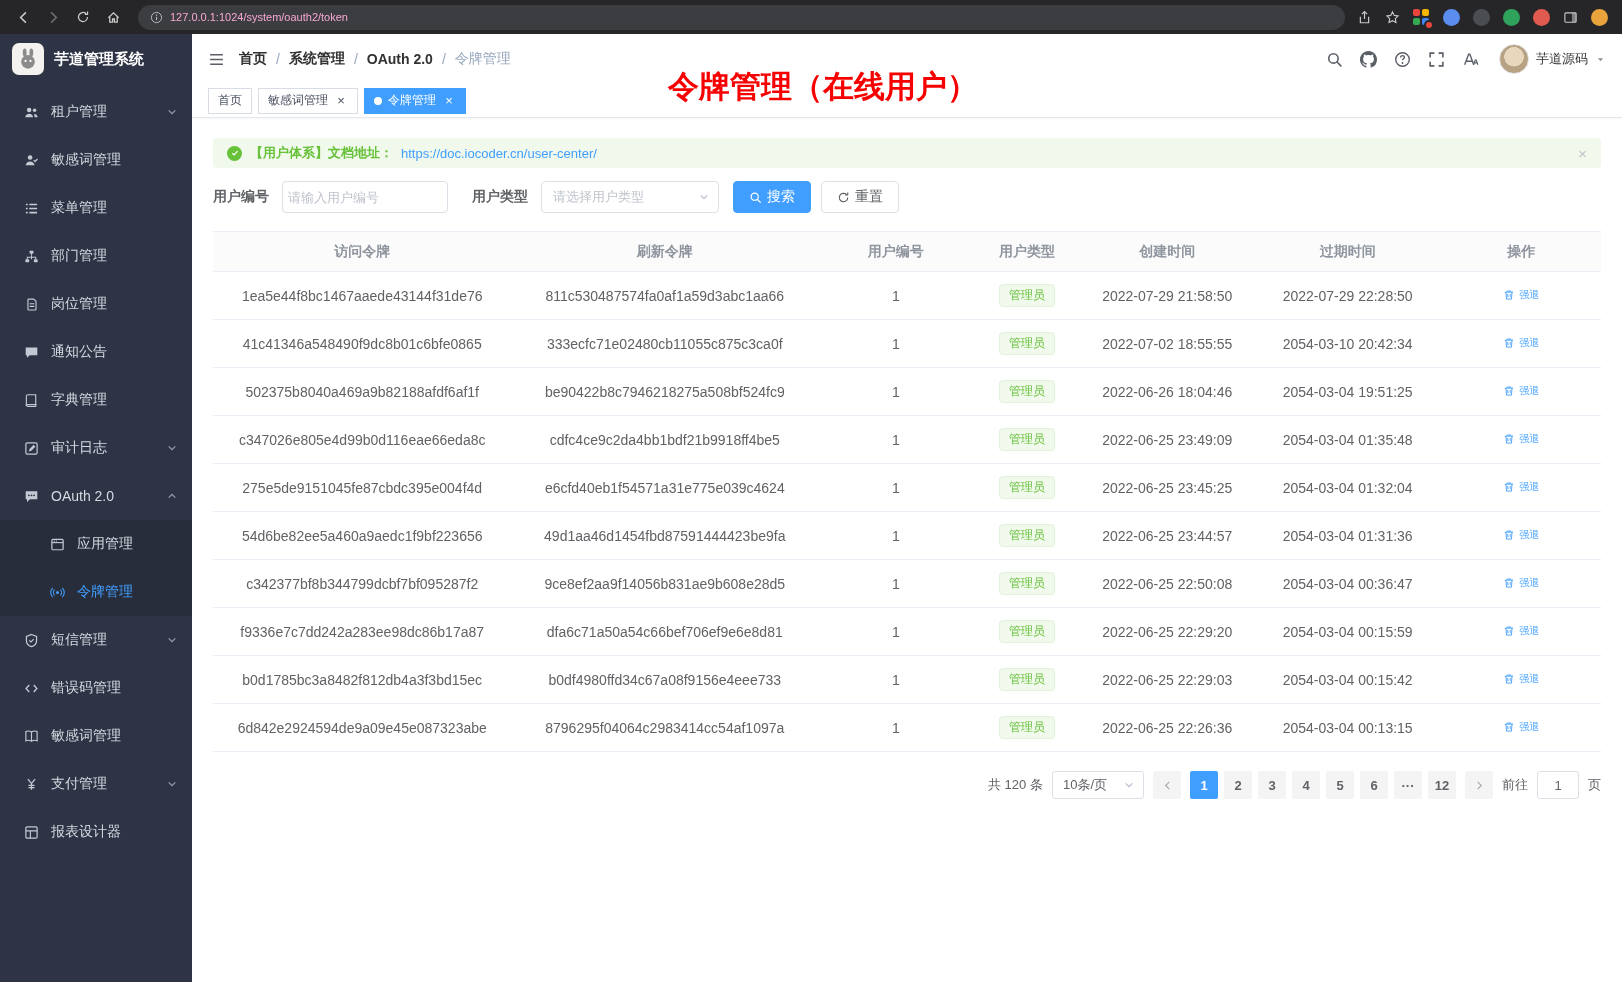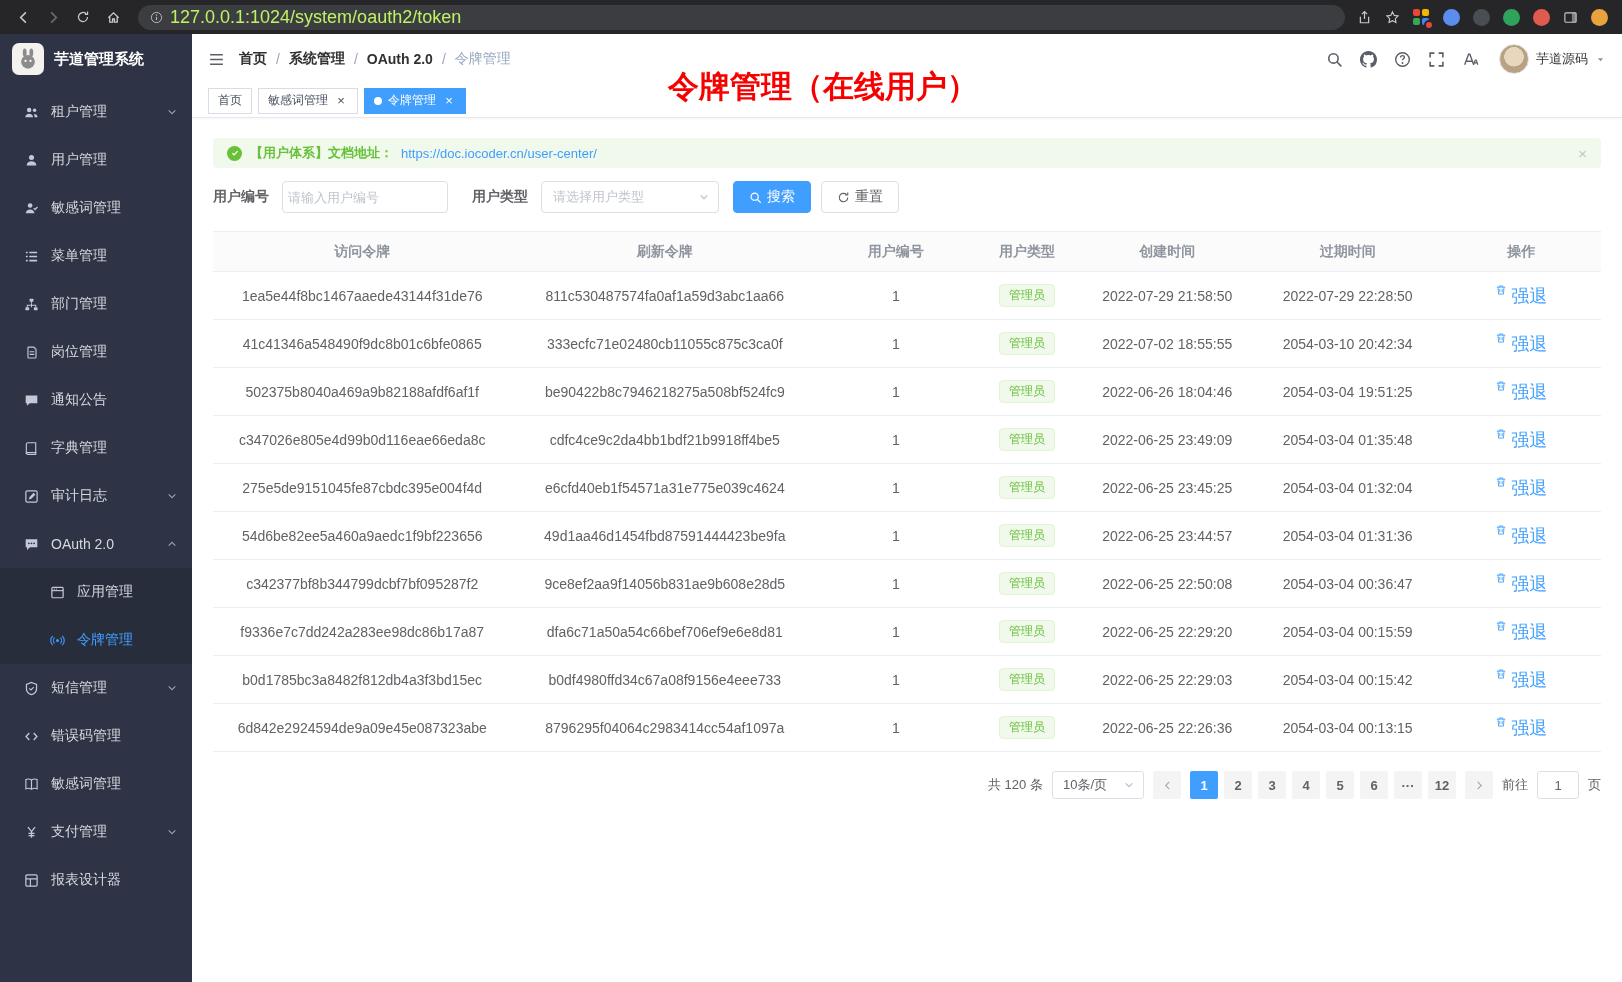--- a/index.html
+++ b/index.html
@@ -6,21 +6,21 @@
   html,body{width:1622px;height:982px;overflow:hidden}
   body{font-family:"Liberation Sans","DejaVu Sans",sans-serif;background:#fff;position:relative;font-size:14px}
   .screen{width:1622px;height:982px;position:relative;overflow:hidden}
 
   
   .browser-bar{height:34px;background:#262628;display:flex;align-items:center;padding:0 10px;gap:4px}
   .nav-btn{width:26px;height:26px;display:flex;align-items:center;justify-content:center;color:#c9c9c9;border-radius:50%;cursor:pointer;flex:0 0 auto}
   .nav-btn.dim{color:#6f6f71}
   .url-pill{flex:1;height:25px;background:#3c3d41;border-radius:13px;display:flex;align-items:center;gap:7px;padding:0 12px;margin:0 8px;min-width:0;cursor:text}
   .url-info{color:#b9babd;display:flex;align-items:center}
-  .url-text{color:#bef264;font-size:18px;white-space:nowrap;overflow:hidden}
+  .url-text{color:#f9a8d4;font-size:11px;white-space:nowrap;overflow:hidden}
   .browser-actions{display:flex;align-items:center;gap:13px;padding-right:4px}
   .b-ic{color:#c7c8ca;display:flex;align-items:center;cursor:pointer}
   .b-dot{width:17px;height:17px;border-radius:50%;display:inline-block;cursor:pointer}
   .b-grid{position:relative;width:17px;height:17px;display:grid;grid-template-columns:7px 7px;grid-template-rows:7px 7px;gap:2px;cursor:pointer}
   .b-grid .g{width:7px;height:7px;border-radius:2px}
   .g.r{background:#e9453c}.g.y{background:#f5b400}.g.gr{background:#36a852}.g.b{background:#4285f4}
   .b-grid .badge{position:absolute;right:-4px;bottom:-4px;width:10px;height:10px;border-radius:50%;background:#e9453c;border:2px solid #262628}
 
   
   .app{display:flex;height:948px}
@@ -79,21 +79,21 @@
   .btn{height:32px;border-radius:4px;display:inline-flex;align-items:center;gap:5px;padding:0 15px;font-size:14px;cursor:pointer;font-family:inherit}
   .btn-primary{background:var(--accent,#409eff);border:1px solid var(--accent,#409eff);color:#fff;margin-left:4px}
   .btn-plain{background:#fff;border:1px solid #dcdfe6;color:#606266}
   .btn .btn-ic{display:flex;align-items:center}
 
   
   .data-table{width:100%;border-collapse:collapse;table-layout:fixed}
   .data-table th{height:40px;font-size:14px;color:#8f959e;font-weight:bold;text-align:center;border-top:1px solid #ebeef5;border-bottom:1px solid #ebeef5;background:#fbfbfc;white-space:nowrap}
   .data-table td{height:48px;font-size:14px;color:#606266;text-align:center;border-bottom:1px solid #ebeef5;white-space:nowrap;overflow:hidden}
   .tag{display:inline-block;padding:2px 9px;font-size:12px;color:var(--success,#67c23a);background:#f0f9eb;border:1px solid #e1f3d8;border-radius:4px;line-height:17px}
-  .action-link{color:var(--accent,#409eff);font-size:18px;display:inline-flex;align-items:flex-start;gap:4px;cursor:pointer}
+  .action-link{color:var(--accent,#409eff);font-size:10px;display:inline-flex;align-items:center;gap:4px;cursor:pointer}
 
   
   .pagination{display:flex;align-items:center;justify-content:flex-end;gap:9px;margin-top:19px;font-size:13px;color:#606266}
   .pg-total{white-space:nowrap}
   .page-size{height:28px;border:1px solid #dcdfe6;border-radius:3px;display:flex;align-items:center;gap:16px;padding:0 8px 0 10px;cursor:pointer;background:#fff}
   .page-list{display:flex;align-items:center;gap:6px}
   .page-btn{min-width:28px;height:28px;padding:0 4px;border-radius:2px;background:#f4f4f5;display:flex;align-items:center;justify-content:center;color:#606266;font-weight:bold;cursor:pointer;font-size:13px}
   .page-btn.active{background:var(--accent,#409eff);color:#fff}
   .page-btn.arrow{color:#a8abb2}
   .pg-goto-label{white-space:nowrap}
@@ -199,29 +199,20 @@
             <span class="mi-label">租户管理</span>
             <span class="mi-chevron">
               <svg width="12" height="12" viewBox="0 0 16 16" fill="currentColor" aria-hidden="true">
                 <path d="M3.6 5.8L8 10.2l4.4-4.4" fill="none" stroke="currentColor" stroke-width="1.5"></path>
               </svg>
             </span>
           </div>
           <div class="menu-item">
             <span class="mi-icon">
               <svg width="15" height="15" viewBox="0 0 16 16" fill="currentColor" aria-hidden="true">
-                <circle cx="8" cy="4.8" r="2.7"></circle>
-                <path d="M2.8 13.2c.3-2.7 2.4-4.3 5.2-4.3s4.9 1.6 5.2 4.3z"></path>
-              </svg>
-            </span>
-            <span class="mi-label">用户管理</span>
-          </div>
-          <div class="menu-item">
-            <span class="mi-icon">
-              <svg width="15" height="15" viewBox="0 0 16 16" fill="currentColor" aria-hidden="true">
                 <circle cx="6.5" cy="4.8" r="2.5"></circle>
                 <path d="M1.8 13c.3-2.5 2.2-4 4.7-4s4.4 1.5 4.7 4z"></path>
                 <path d="M10.3 7.6l1.5 1.5 2.6-2.7" fill="none" stroke="currentColor" stroke-width="1.3"></path>
               </svg>
             </span>
             <span class="mi-label">敏感词管理</span>
           </div>
           <div class="menu-item">
             <span class="mi-icon">
               <svg width="15" height="15" viewBox="0 0 16 16" fill="currentColor" aria-hidden="true">

